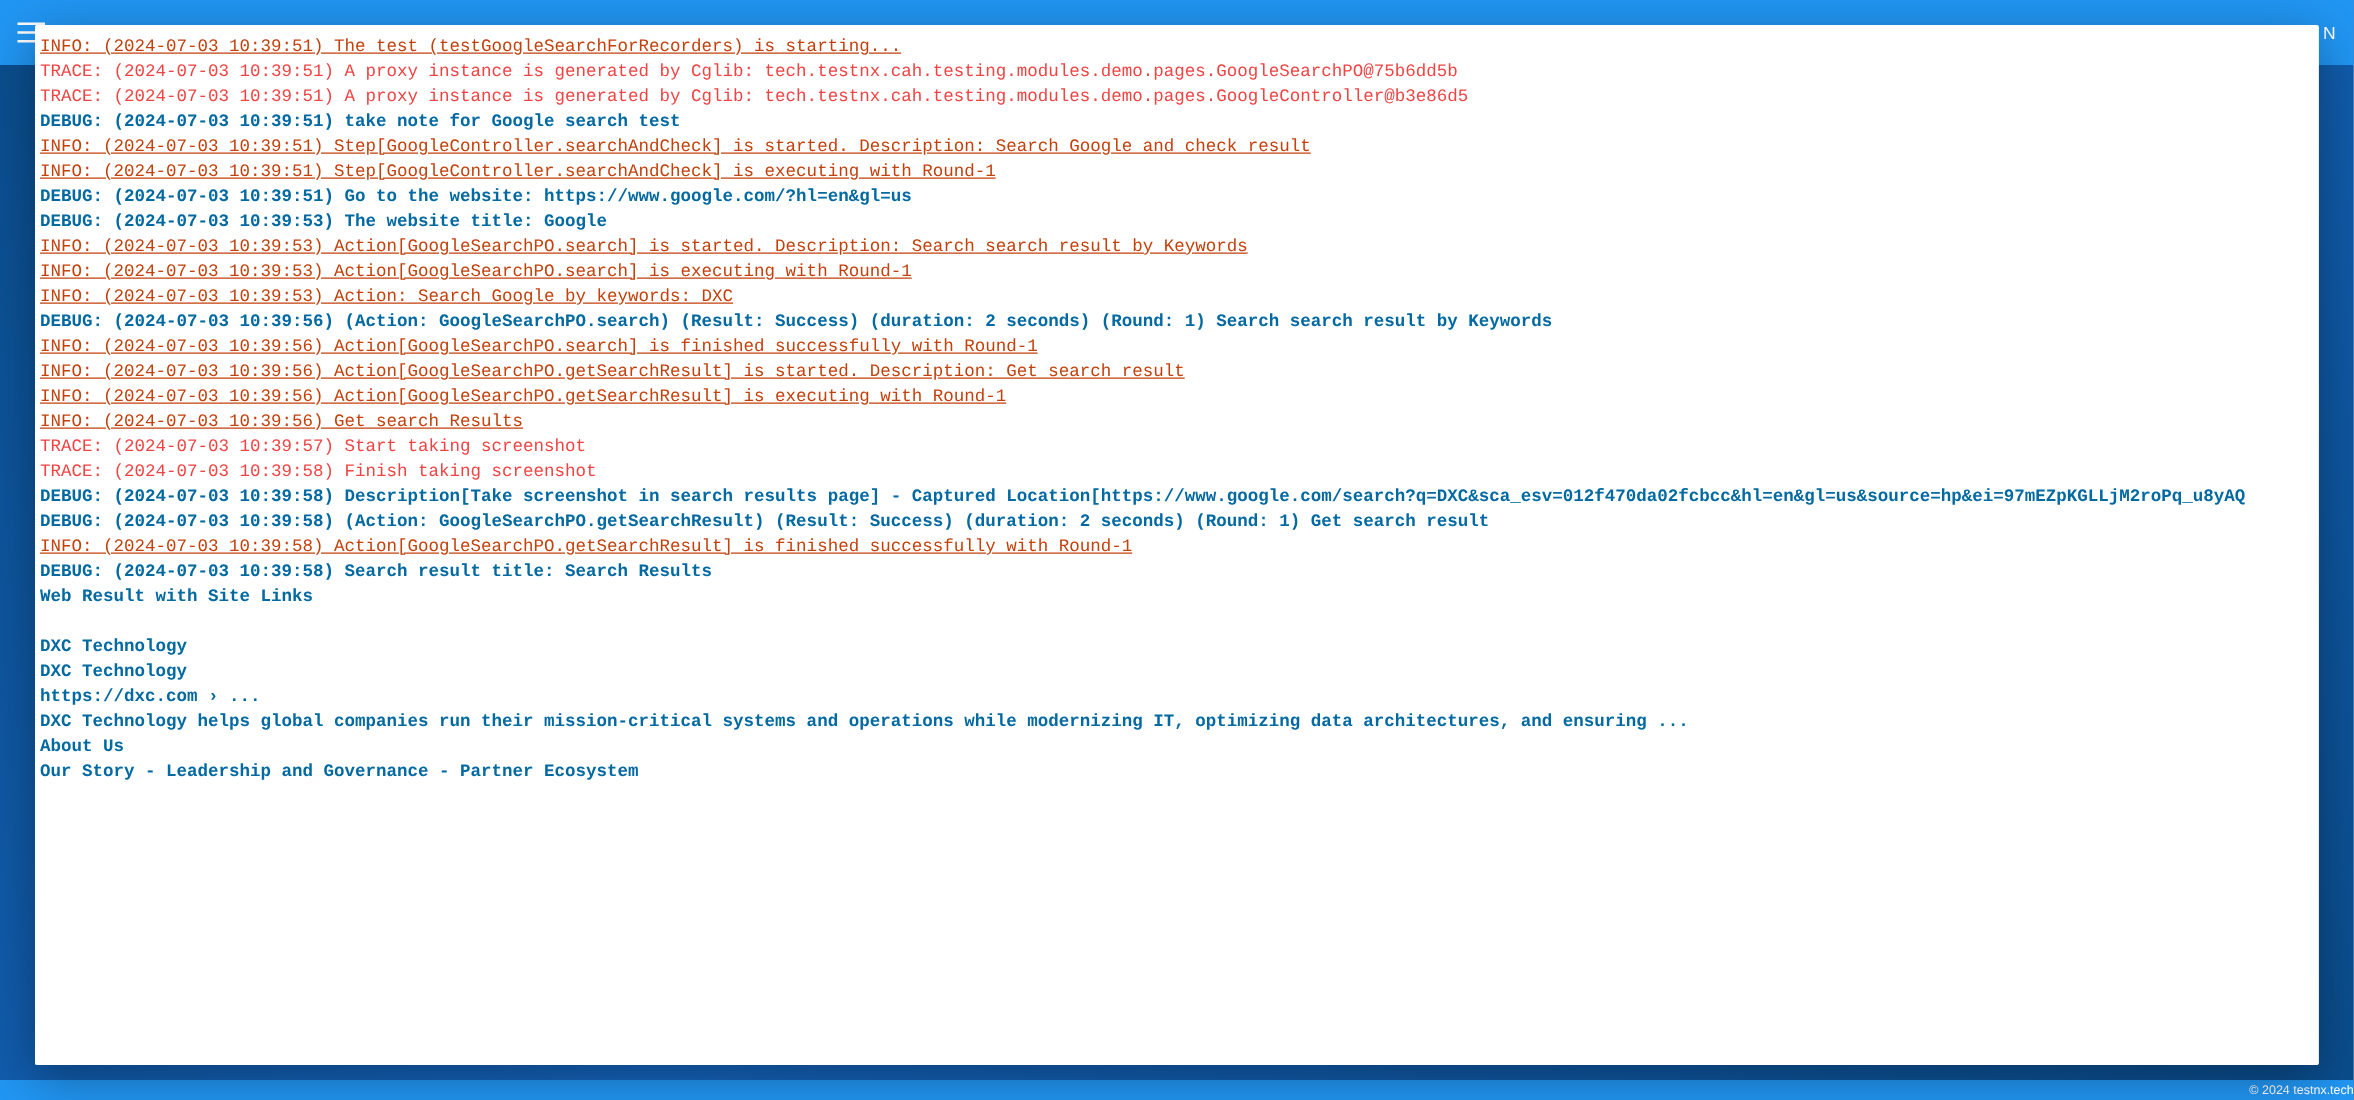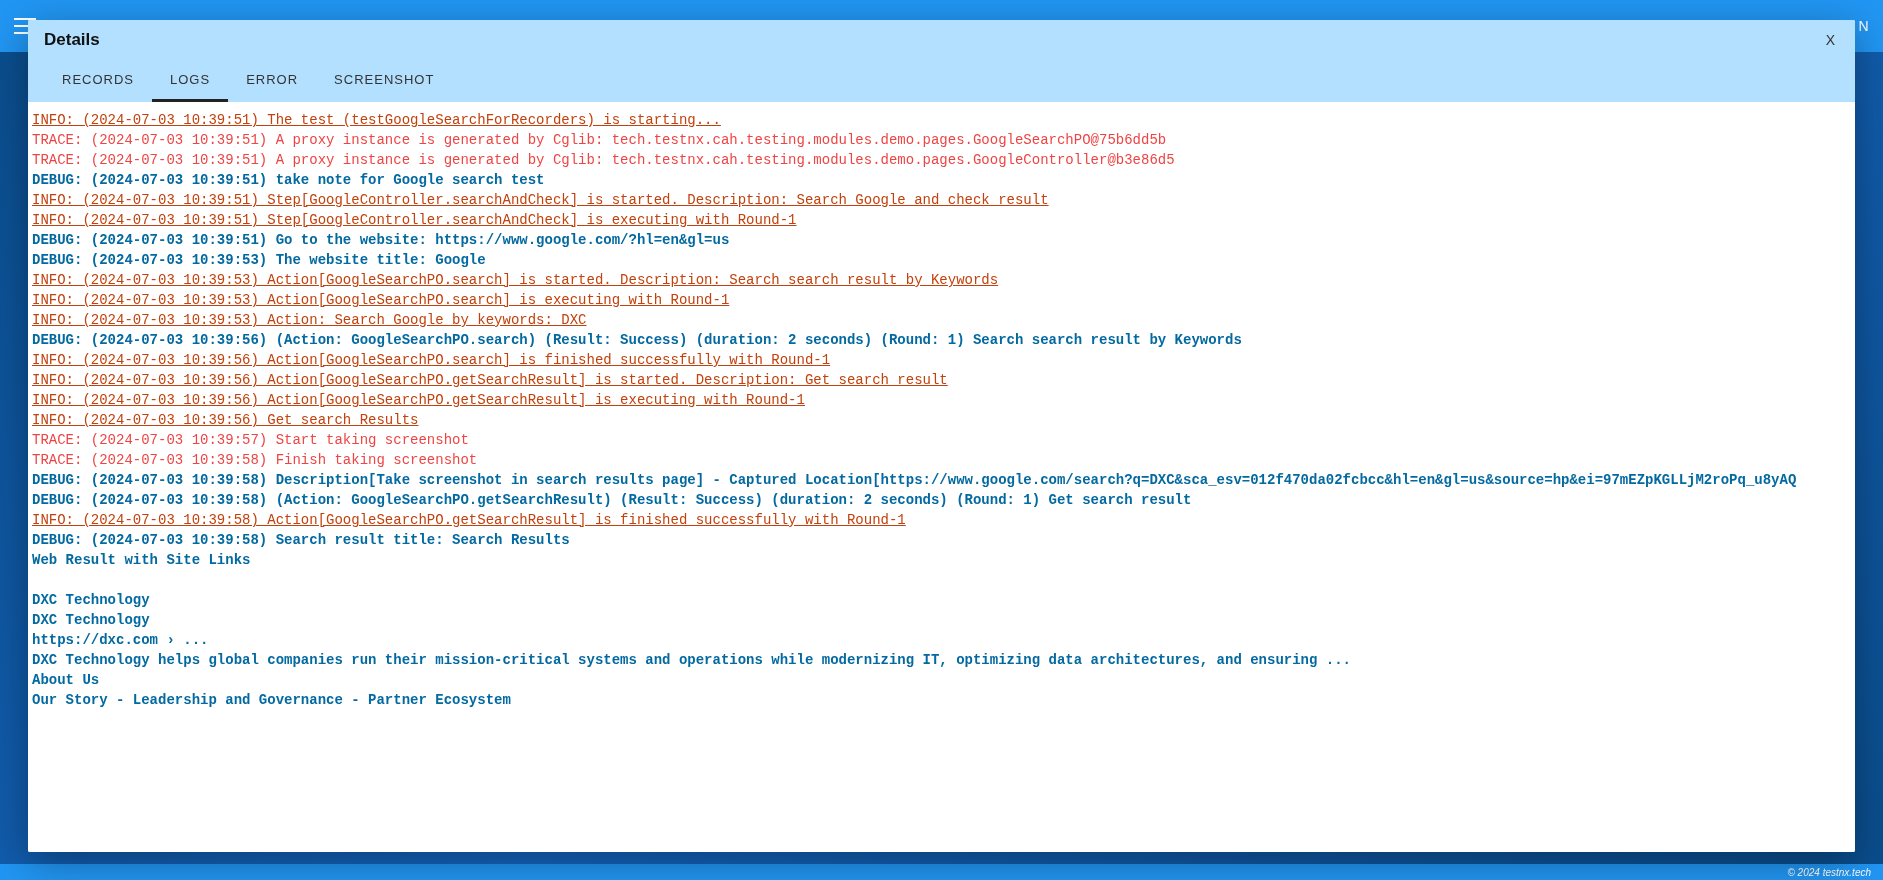--- a/index.html
+++ b/index.html
@@ -16,22 +16,21 @@
     padding: 0 14px;
     color: #fff;
   }
   .hamburger { width: 22px; height: 16px; display: flex; flex-direction: column; justify-content: space-between; }
   .hamburger span { display: block; height: 2px; background: #fff; width: 100%; }
   .topbar-right { font-size: 14px; font-weight: 500; letter-spacing: 0.5px; }
   .footer {
     position: absolute; bottom: 0; left: 0; right: 0; height: 16px;
     background: #2196f3; color: #fff; font-size: 10px;
     display: flex; align-items: center; justify-content: flex-end;
-    padding-right: 12px;
-    font-style: italic;
+    padding-right: 0;
   }
   .modal {
     position: absolute; top: 20px; left: 28px; right: 28px; bottom: 28px;
     background: #fff;
     border-radius: 2px;
     box-shadow: 0 10px 40px rgba(0,0,0,0.35);
     display: flex; flex-direction: column;
     overflow: hidden;
   }
   .modal-header {
@@ -89,24 +88,14 @@
       <span></span>
   </div>
   <div class="topbar-right">N</div>
 </div>
 
 <div class="footer">
   <span>© 2024 testnx.tech</span>
 </div>
 
 <div class="modal">
-  <div class="modal-header">
-    <div class="modal-title">Details</div>
-    <button class="close-btn">X</button>
-    <div class="tabs" id="tabs-container">
-        <div class="tab">RECORDS</div>
-        <div class="tab active">LOGS</div>
-        <div class="tab">ERROR</div>
-        <div class="tab">SCREENSHOT</div>
-      </div>
-  </div>
   <div class="log-body" id="log-body"><div class="log-line lv-INFO">INFO: (2024-07-03 10:39:51) The test (testGoogleSearchForRecorders) is starting...</div><div class="log-line lv-TRACE">TRACE: (2024-07-03 10:39:51) A proxy instance is generated by Cglib: tech.testnx.cah.testing.modules.demo.pages.GoogleSearchPO@75b6dd5b</div><div class="log-line lv-TRACE">TRACE: (2024-07-03 10:39:51) A proxy instance is generated by Cglib: tech.testnx.cah.testing.modules.demo.pages.GoogleController@b3e86d5</div><div class="log-line lv-DEBUG">DEBUG: (2024-07-03 10:39:51) take note for Google search test</div><div class="log-line lv-INFO">INFO: (2024-07-03 10:39:51) Step[GoogleController.searchAndCheck] is started. Description: Search Google and check result</div><div class="log-line lv-INFO">INFO: (2024-07-03 10:39:51) Step[GoogleController.searchAndCheck] is executing with Round-1</div><div class="log-line lv-DEBUG">DEBUG: (2024-07-03 10:39:51) Go to the website: https://www.google.com/?hl=en&amp;gl=us</div><div class="log-line lv-DEBUG">DEBUG: (2024-07-03 10:39:53) The website title: Google</div><div class="log-line lv-INFO">INFO: (2024-07-03 10:39:53) Action[GoogleSearchPO.search] is started. Description: Search search result by Keywords</div><div class="log-line lv-INFO">INFO: (2024-07-03 10:39:53) Action[GoogleSearchPO.search] is executing with Round-1</div><div class="log-line lv-INFO">INFO: (2024-07-03 10:39:53) Action: Search Google by keywords: DXC</div><div class="log-line lv-DEBUG">DEBUG: (2024-07-03 10:39:56) (Action: GoogleSearchPO.search) (Result: Success) (duration: 2 seconds) (Round: 1) Search search result by Keywords</div><div class="log-line lv-INFO">INFO: (2024-07-03 10:39:56) Action[GoogleSearchPO.search] is finished successfully with Round-1</div><div class="log-line lv-INFO">INFO: (2024-07-03 10:39:56) Action[GoogleSearchPO.getSearchResult] is started. Description: Get search result</div><div class="log-line lv-INFO">INFO: (2024-07-03 10:39:56) Action[GoogleSearchPO.getSearchResult] is executing with Round-1</div><div class="log-line lv-INFO">INFO: (2024-07-03 10:39:56) Get search Results</div><div class="log-line lv-TRACE">TRACE: (2024-07-03 10:39:57) Start taking screenshot</div><div class="log-line lv-TRACE">TRACE: (2024-07-03 10:39:58) Finish taking screenshot</div><div class="log-line lv-DEBUG">DEBUG: (2024-07-03 10:39:58) Description[Take screenshot in search results page] - Captured Location[https://www.google.com/search?q=DXC&amp;sca_esv=012f470da02fcbcc&amp;hl=en&amp;gl=us&amp;source=hp&amp;ei=97mEZpKGLLjM2roPq_u8yAQ</div><div class="log-line lv-DEBUG">DEBUG: (2024-07-03 10:39:58) (Action: GoogleSearchPO.getSearchResult) (Result: Success) (duration: 2 seconds) (Round: 1) Get search result</div><div class="log-line lv-INFO">INFO: (2024-07-03 10:39:58) Action[GoogleSearchPO.getSearchResult] is finished successfully with Round-1</div><div class="log-line lv-DEBUG">DEBUG: (2024-07-03 10:39:58) Search result title: Search Results</div><div class="log-line lv-DEBUG">Web Result with Site Links</div><div class="log-line lv-DEBUG">&nbsp;</div><div class="log-line lv-DEBUG">DXC Technology</div><div class="log-line lv-DEBUG">DXC Technology</div><div class="log-line lv-DEBUG">https://dxc.com › ...</div><div class="log-line lv-DEBUG">DXC Technology helps global companies run their mission-critical systems and operations while modernizing IT, optimizing data architectures, and ensuring ...</div><div class="log-line lv-DEBUG">About Us</div><div class="log-line lv-DEBUG">Our Story - Leadership and Governance - Partner Ecosystem</div></div>
 </div>
 
 </body></html>

